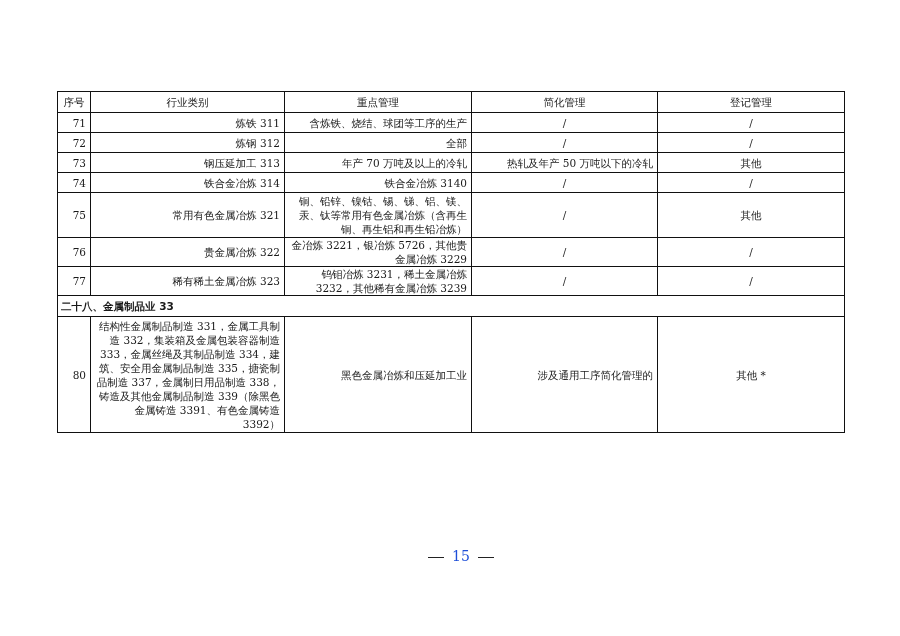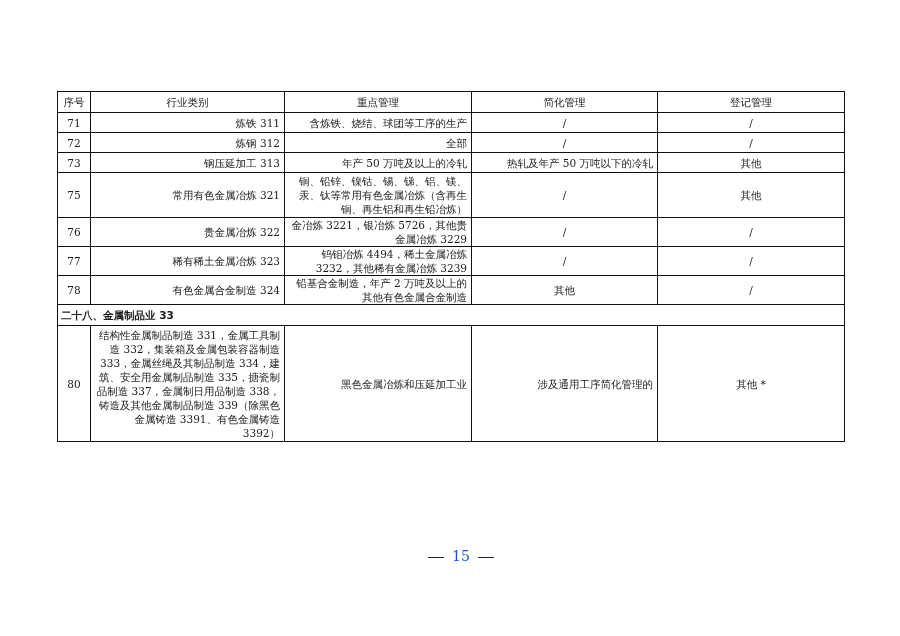--- a/index.html
+++ b/index.html
@@ -9,21 +9,21 @@
     position: absolute; left: 57px; top: 91px;
     width: 787px; border-collapse: collapse; table-layout: fixed;
     font-size: 10.5px; line-height: 14px;
   }
   .page-table td, .page-table th {
     border: 1.2px solid #111; padding: 0 4px; vertical-align: middle;
     font-weight: normal; overflow: hidden;
   }
   .page-table th { text-align: center; height: 20px; font-family: "DejaVu Sans", sans-serif; font-size: 10.5px; }
   .section td { height: 20px; font-family: "DejaVu Sans", sans-serif; font-weight: bold; font-size: 10.5px; padding-left: 3px; }
-  .c-no { text-align: center; margin-top: 43px; }
+  .c-no { text-align: right; margin-top: 43px; }
   .c-center { text-align: center; }
   .c-left { text-align: right; }
   .h22 { height: 20px; }
   .h47 { height: 45px; }
   .h28 { height: 26px; }
   .h31 { height: 29px; }
   .h118 { height: 116px; }
   .page-number {
     position: absolute; top: 548px; left: 0; width: 900px; text-align: center;
     font-family: "DejaVu Serif", serif; font-size: 14px; color: #1d4ed8; padding-left: 11px;
@@ -62,51 +62,51 @@
     <tr class="h22">
       <td class="c-no">72</td>
       <td class="c-left">炼钢 312</td>
       <td class="c-left">全部</td>
       <td class="c-center">/</td>
       <td class="c-center">/</td>
     </tr>
     <tr class="h22">
       <td class="c-no">73</td>
       <td class="c-left">钢压延加工 313</td>
-      <td class="c-left">年产 50 万吨及以上的冷轧</td>
+      <td class="c-left">年产 70 万吨及以上的冷轧</td>
       <td class="c-left">热轧及年产 50 万吨以下的冷轧</td>
       <td class="c-center">其他</td>
+    </tr>
+    <tr class="h22">
+      <td class="c-no">74</td>
+      <td class="c-left">铁合金冶炼 314</td>
+      <td class="c-left">铁合金冶炼 3140</td>
+      <td class="c-center">/</td>
+      <td class="c-center">/</td>
     </tr>
 
     <tr class="h47">
       <td class="c-no">75</td>
       <td class="c-left">常用有色金属冶炼 321</td>
       <td class="c-left">铜、铅锌、镍钴、锡、锑、铝、镁、汞、钛等常用有色金属冶炼（含再生铜、再生铝和再生铅冶炼）</td>
       <td class="c-center">/</td>
       <td class="c-center">其他</td>
     </tr>
     <tr class="h28">
       <td class="c-no">76</td>
       <td class="c-left">贵金属冶炼 322</td>
       <td class="c-left">金冶炼 3221，银冶炼 5726，其他贵金属冶炼 3229</td>
       <td class="c-center">/</td>
       <td class="c-center">/</td>
     </tr>
     <tr class="h28">
       <td class="c-no">77</td>
       <td class="c-left">稀有稀土金属冶炼 323</td>
-      <td class="c-left">钨钼冶炼 4494，稀土金属冶炼 3232，其他稀有金属冶炼 3239</td>
+      <td class="c-left">钨钼冶炼 3231，稀土金属冶炼 3232，其他稀有金属冶炼 3239</td>
       <td class="c-center">/</td>
-      <td class="c-center">/</td>
-    </tr>
-    <tr class="h31">
-      <td class="c-no">78</td>
-      <td class="c-left">有色金属合金制造 324</td>
-      <td class="c-left">铅基合金制造，年产 2 万吨及以上的其他有色金属合金制造</td>
-      <td class="c-center">其他</td>
       <td class="c-center">/</td>
     </tr>
 
     <tr class="section">
       <td colspan="5">二十八、金属制品业 33</td>
     </tr>
     <tr class="h118">
       <td class="c-no">80</td>
       <td class="c-left">结构性金属制品制造 331，金属工具制造 332，集装箱及金属包装容器制造 333，金属丝绳及其制品制造 334，建筑、安全用金属制品制造 335，搪瓷制品制造 337，金属制日用品制造 338，铸造及其他金属制品制造 339（除黑色金属铸造 3391、有色金属铸造 3392）</td>
       <td class="c-left">黑色金属冶炼和压延加工业</td>

